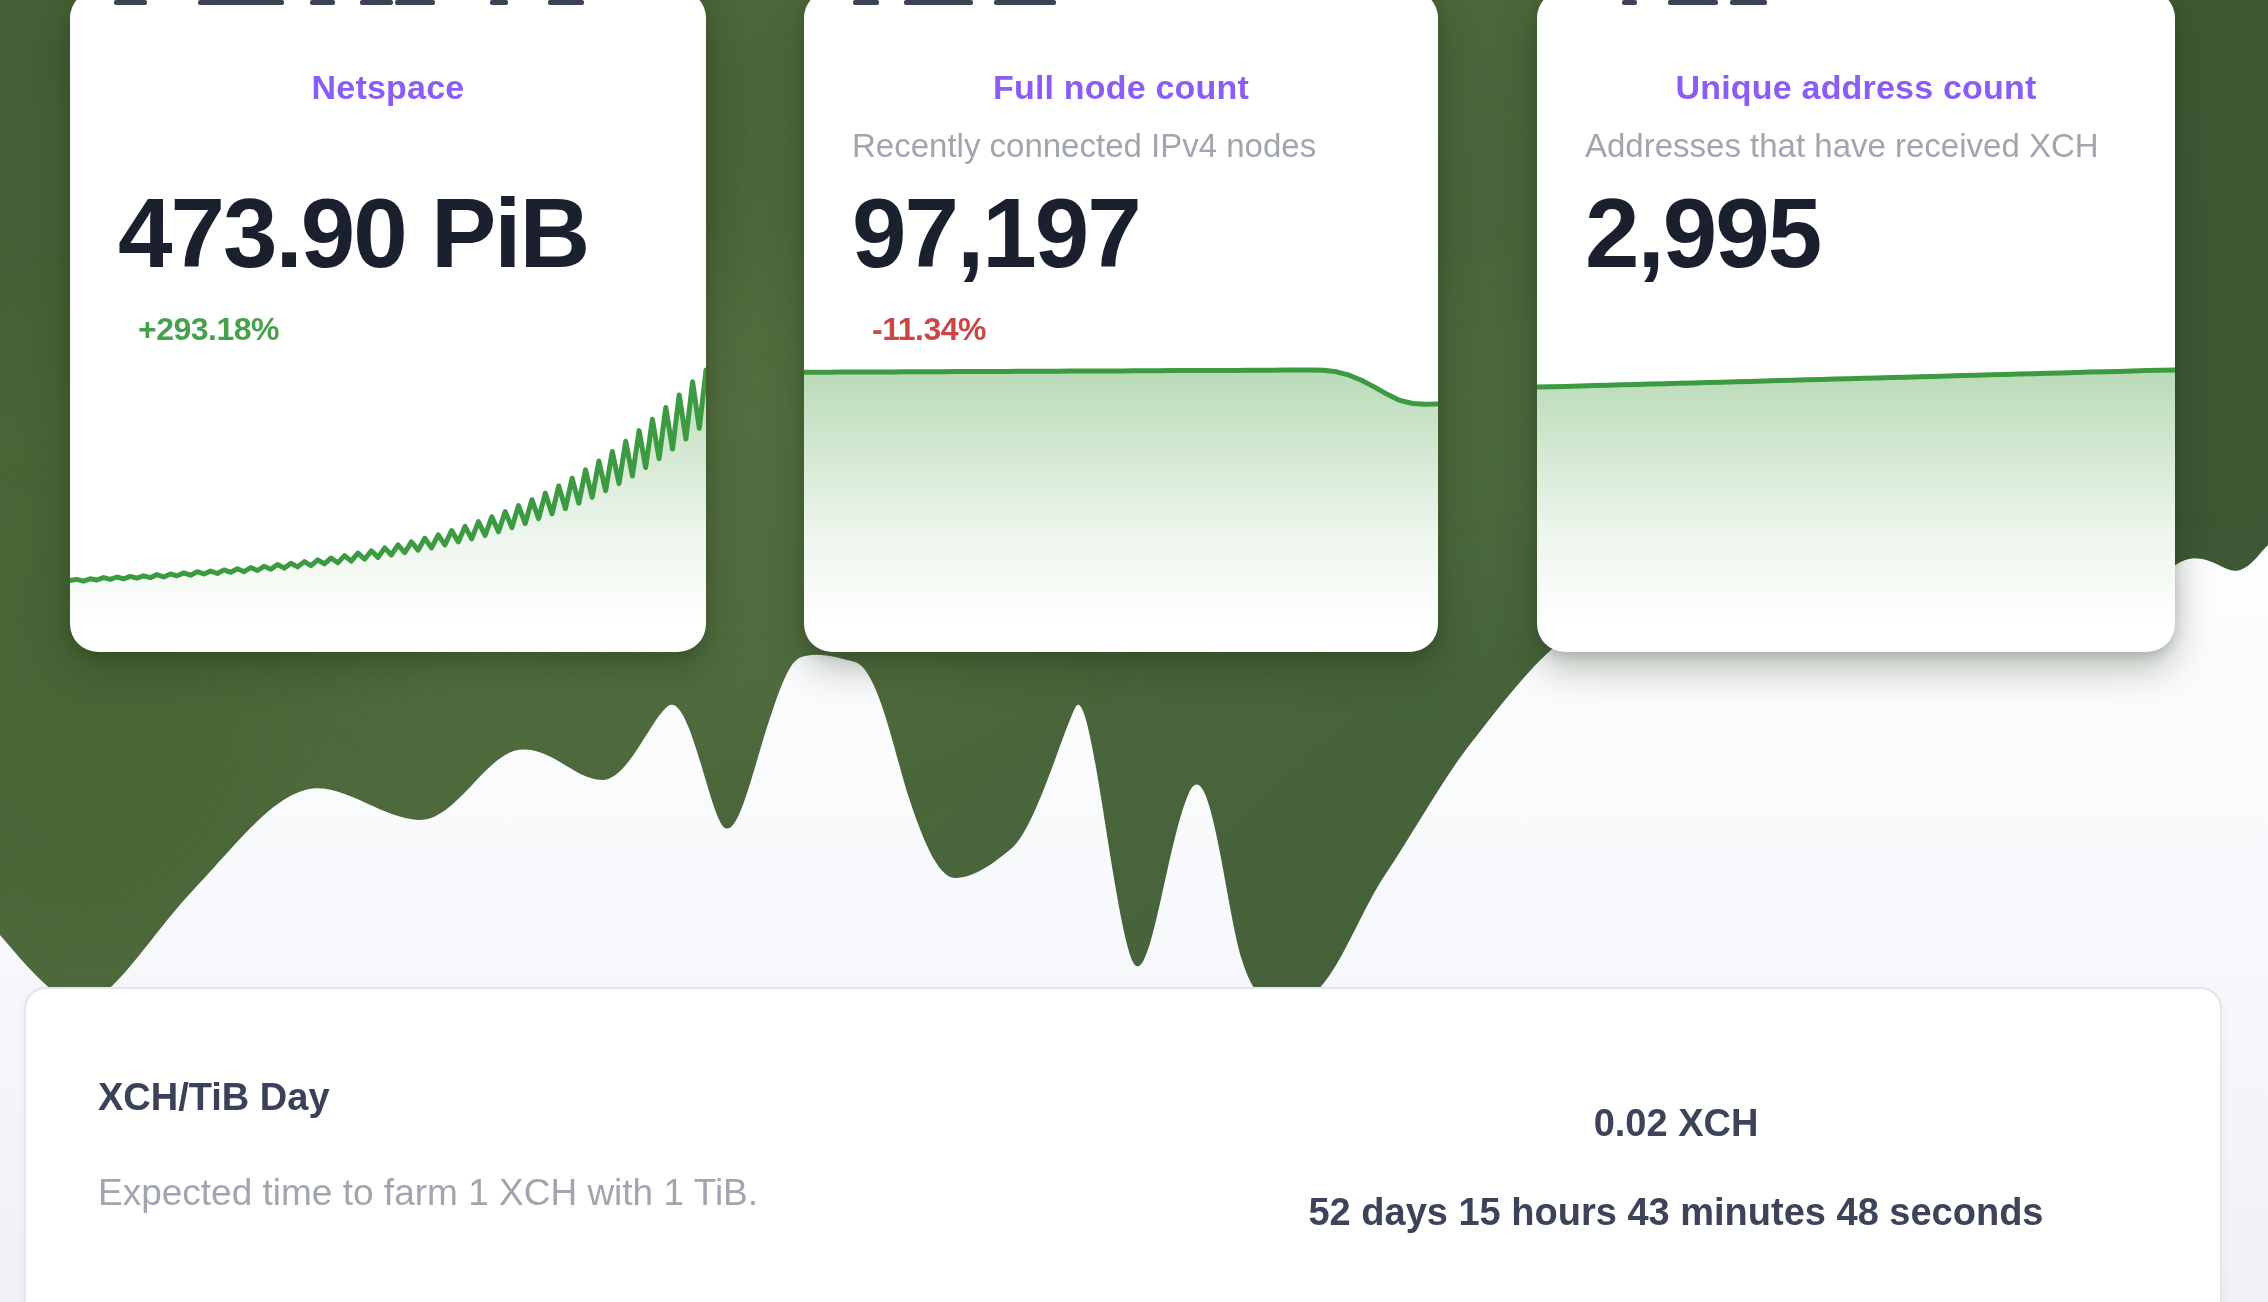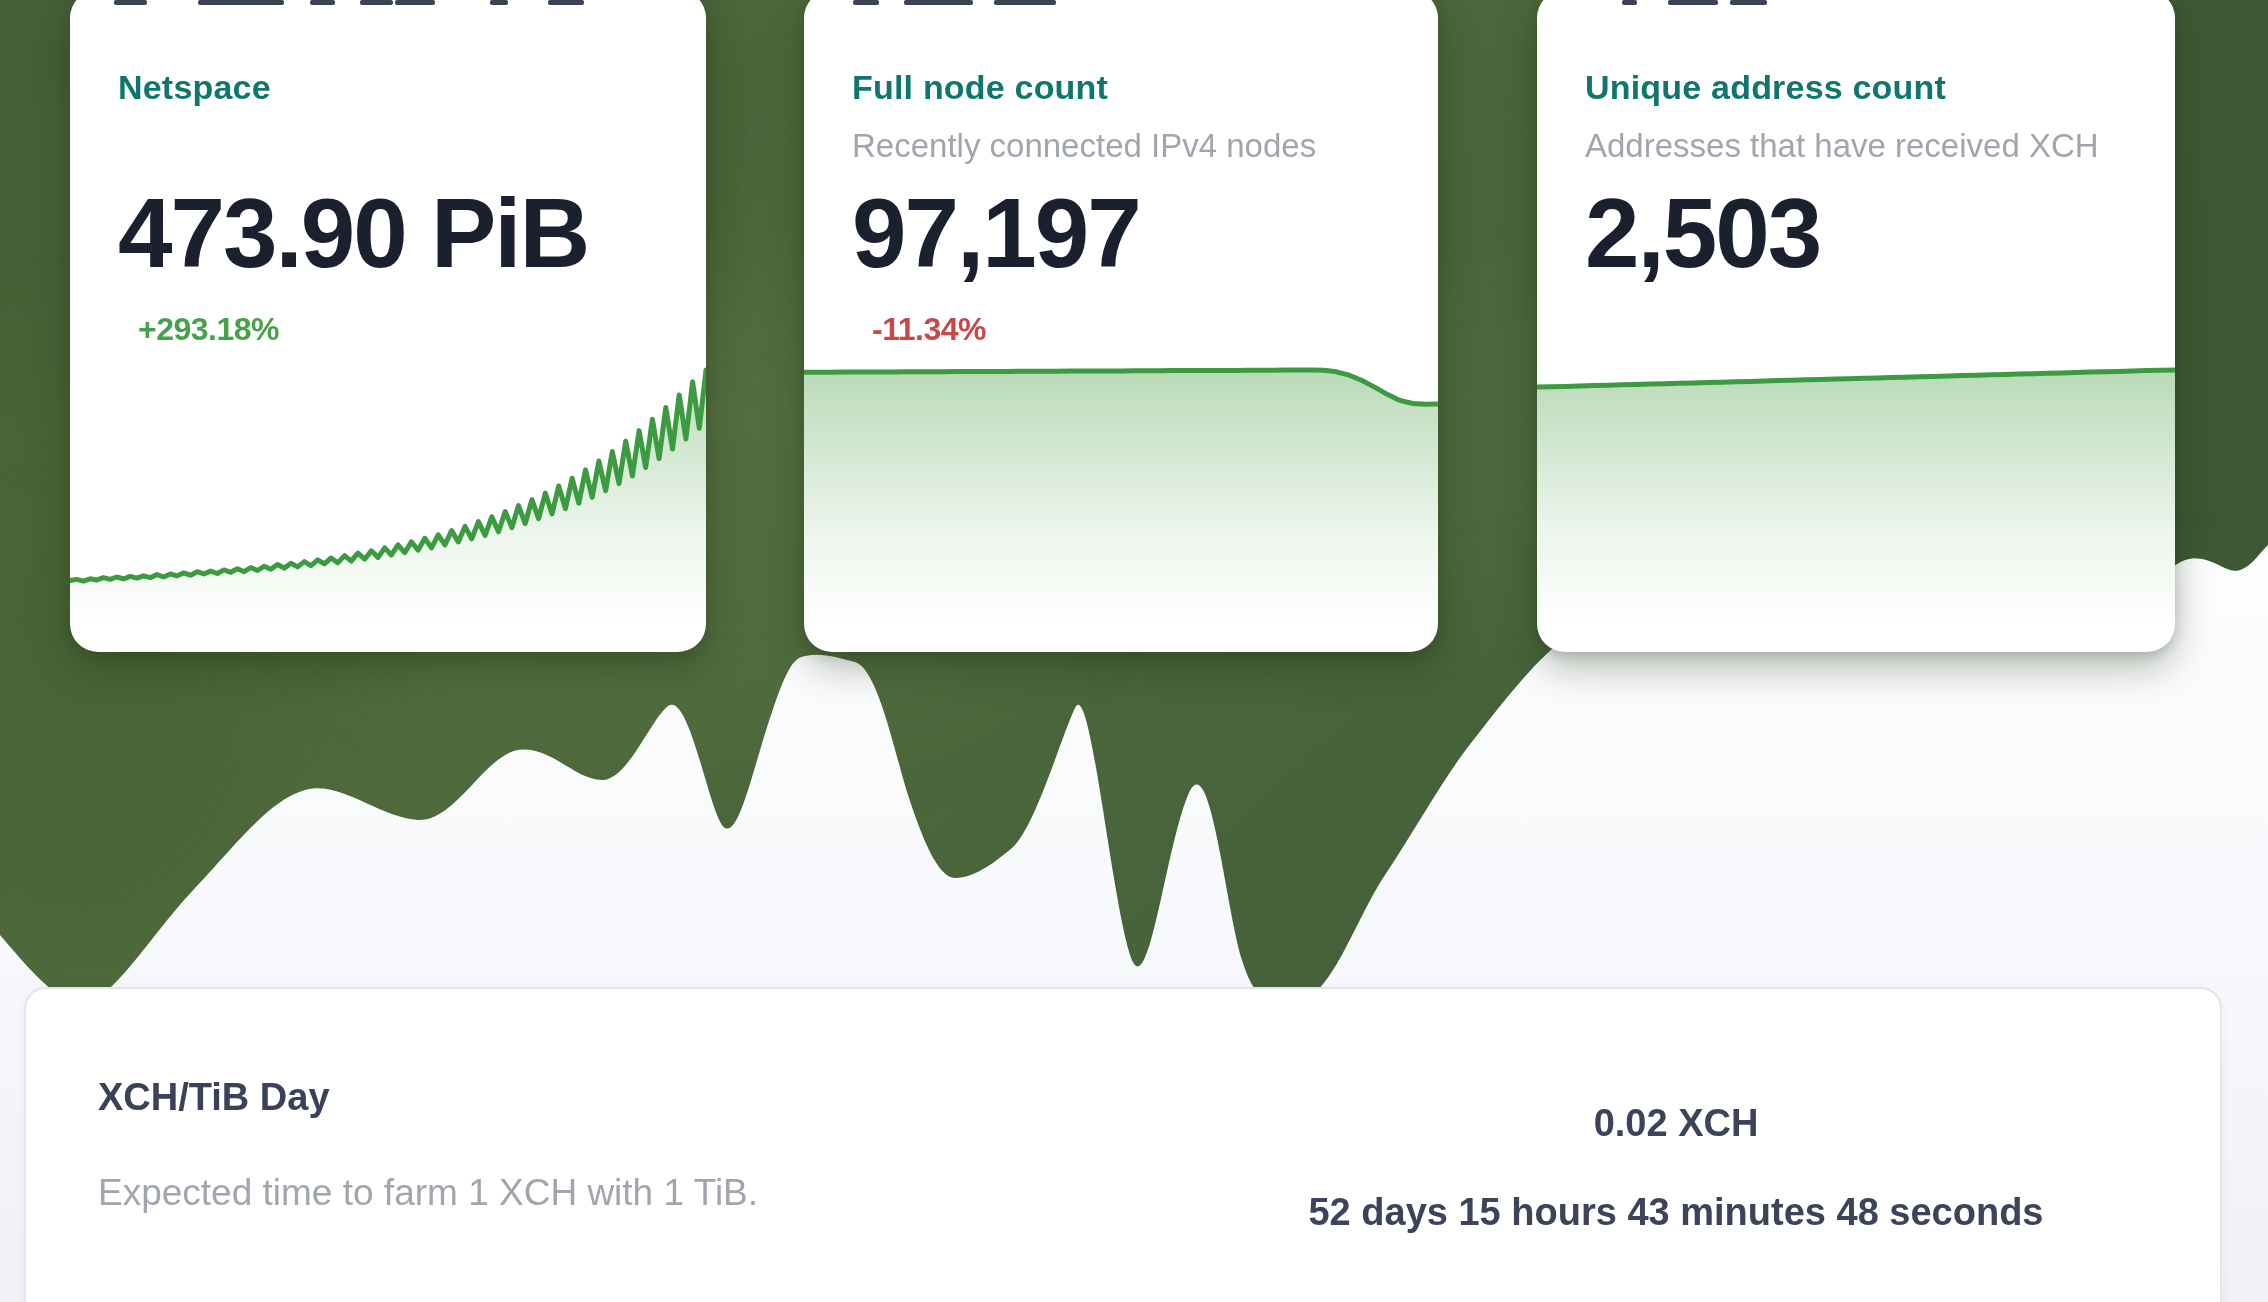--- a/index.html
+++ b/index.html
@@ -19,21 +19,21 @@
     box-shadow:0 16px 38px rgba(22,42,14,.30),0 4px 12px rgba(22,42,14,.16);
     overflow:hidden;cursor:pointer;
   }
   .stat-card.c1{left:70px;width:636px;}
   .stat-card.c2{left:804px;width:634px;}
   .stat-card.c3{left:1537px;width:638px;}
 
   .dashes{position:absolute;top:10px;left:0;right:0;height:5px;}
   .dashes i{position:absolute;top:0;height:5px;background:#3b4254;border-radius:2px;display:block;}
 
-  .card-title{margin:78px 48px 0 48px;font-size:34px;font-weight:700;color:#0f766e;letter-spacing:.2px;}
+  .card-title{margin:78px 48px 0 48px;font-size:34px;font-weight:700;color:#8b5cf6;letter-spacing:.2px;text-align:center;}
   .card-sub{margin:20px 48px 0 48px;font-size:33px;font-weight:400;color:#a1a6ae;}
   .value-row{position:absolute;left:48px;top:192px;display:flex;align-items:flex-start;white-space:nowrap;flex-direction:column;}
   .big-value{font-size:98px;font-weight:700;color:#1a202e;letter-spacing:-2px;line-height:1.05;}
   .change{font-size:32px;font-weight:700;margin:26px 0 0 20px;letter-spacing:-.5px;}
   .change.up{color:#47a14b;}
   .change.down{color:#c94747;}
   .spark{position:absolute;left:0;bottom:0;width:100%;height:300px;display:block;}
 
   
   .panel{
@@ -136,21 +136,21 @@
 
   <article class="stat-card c3">
     <div class="dashes">
       <i style="left:85px;width:15px"></i>
         <i style="left:131px;width:50px"></i>
       <i style="left:193px;width:37px"></i>
     </div>
     <h3 class="card-title">Unique address count</h3>
     <p class="card-sub">Addresses that have received XCH</p>
     <div class="value-row">
-      <span class="big-value">2,503</span>
+      <span class="big-value">2,995</span>
 
     </div>
     <svg class="spark" viewBox="0 0 636 300" preserveAspectRatio="none" aria-hidden="true">
         <defs>
           <linearGradient id="sparkGrad2" gradientUnits="userSpaceOnUse" x1="0" y1="0" x2="0" y2="300">
             <stop offset="0" stop-color="rgba(76,160,70,0.42)"></stop>
             <stop offset="0.6" stop-color="rgba(76,160,70,0.10)"></stop>
             <stop offset="0.92" stop-color="rgba(76,160,70,0)"></stop>
           </linearGradient>
         </defs>

